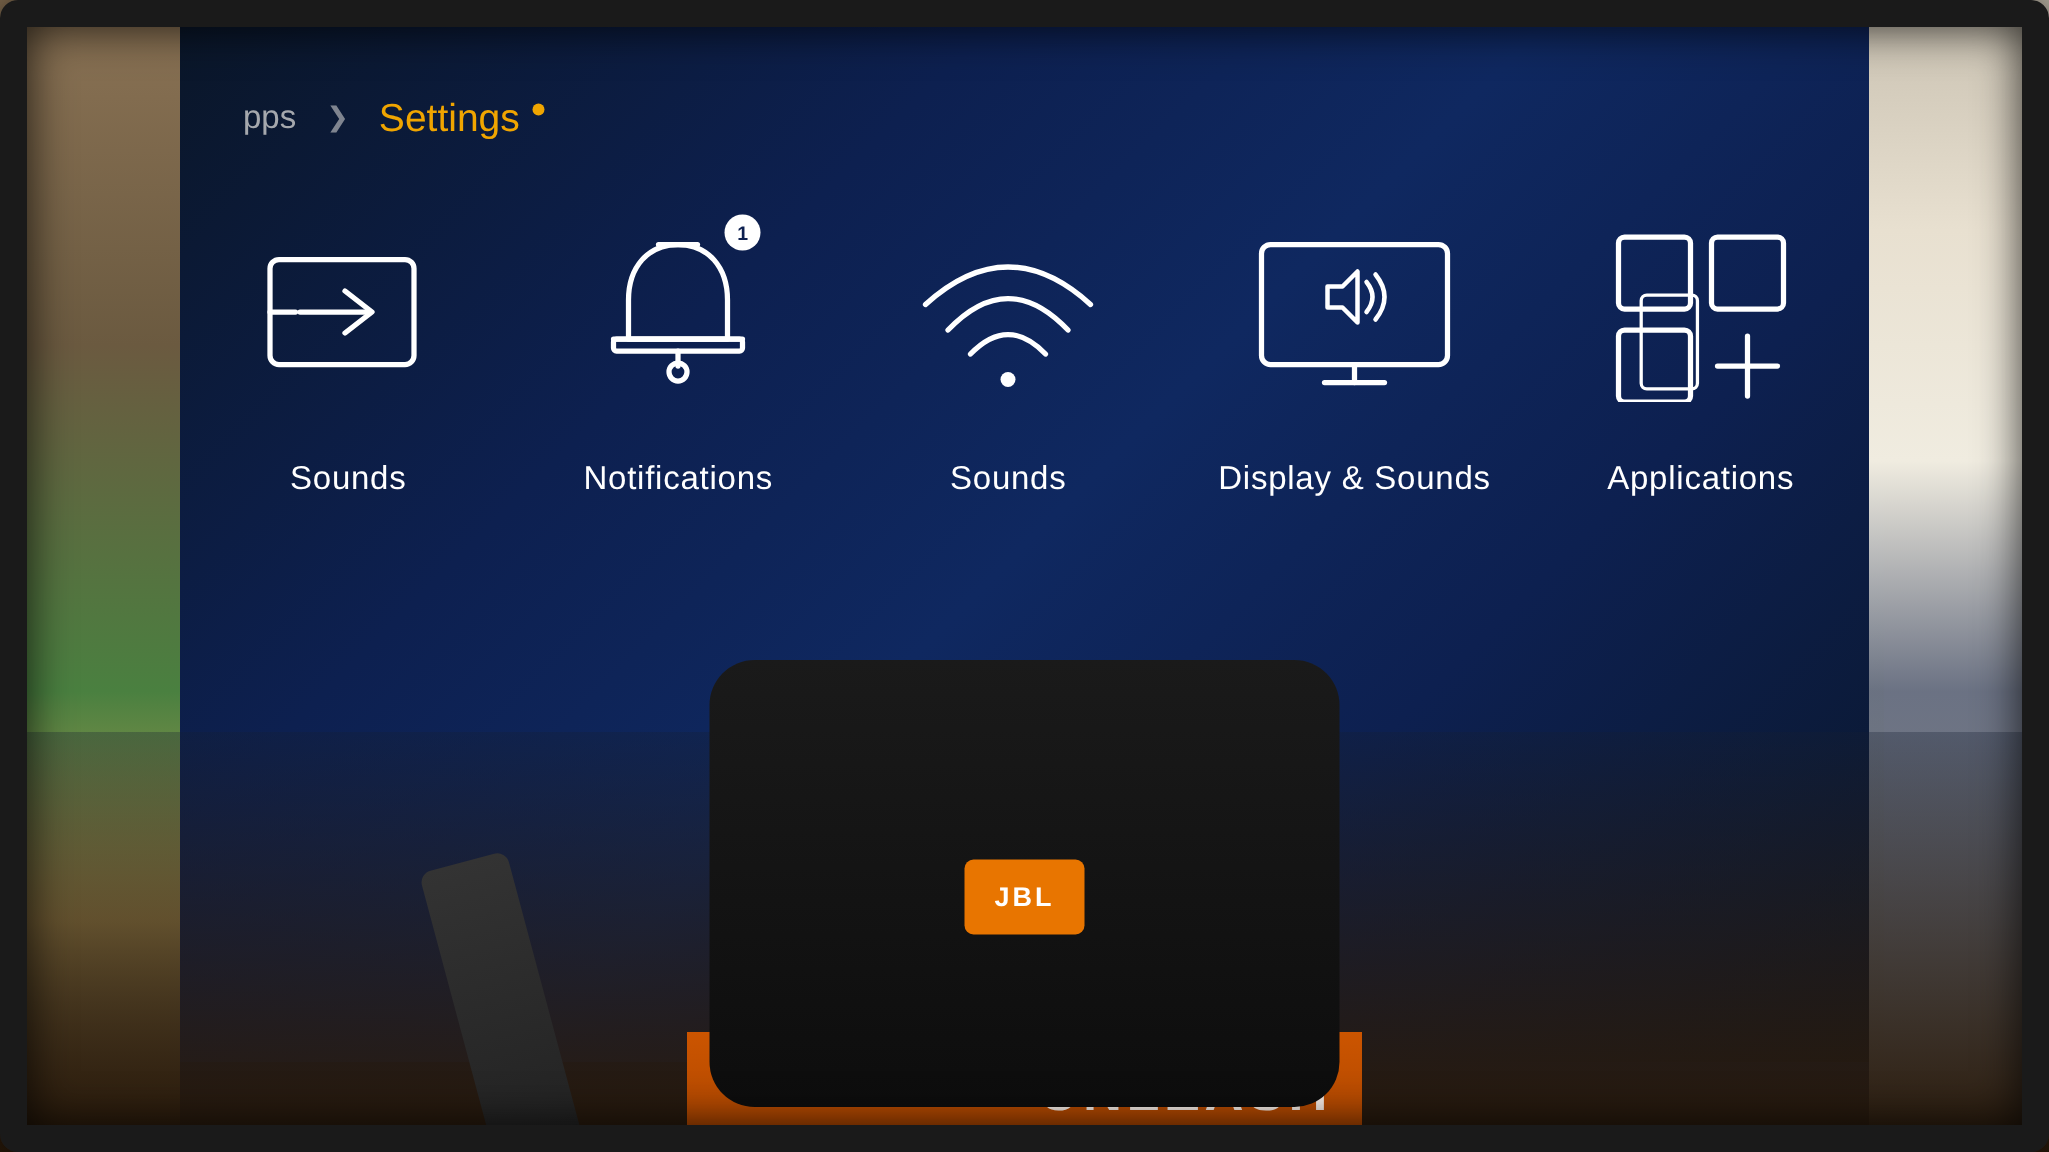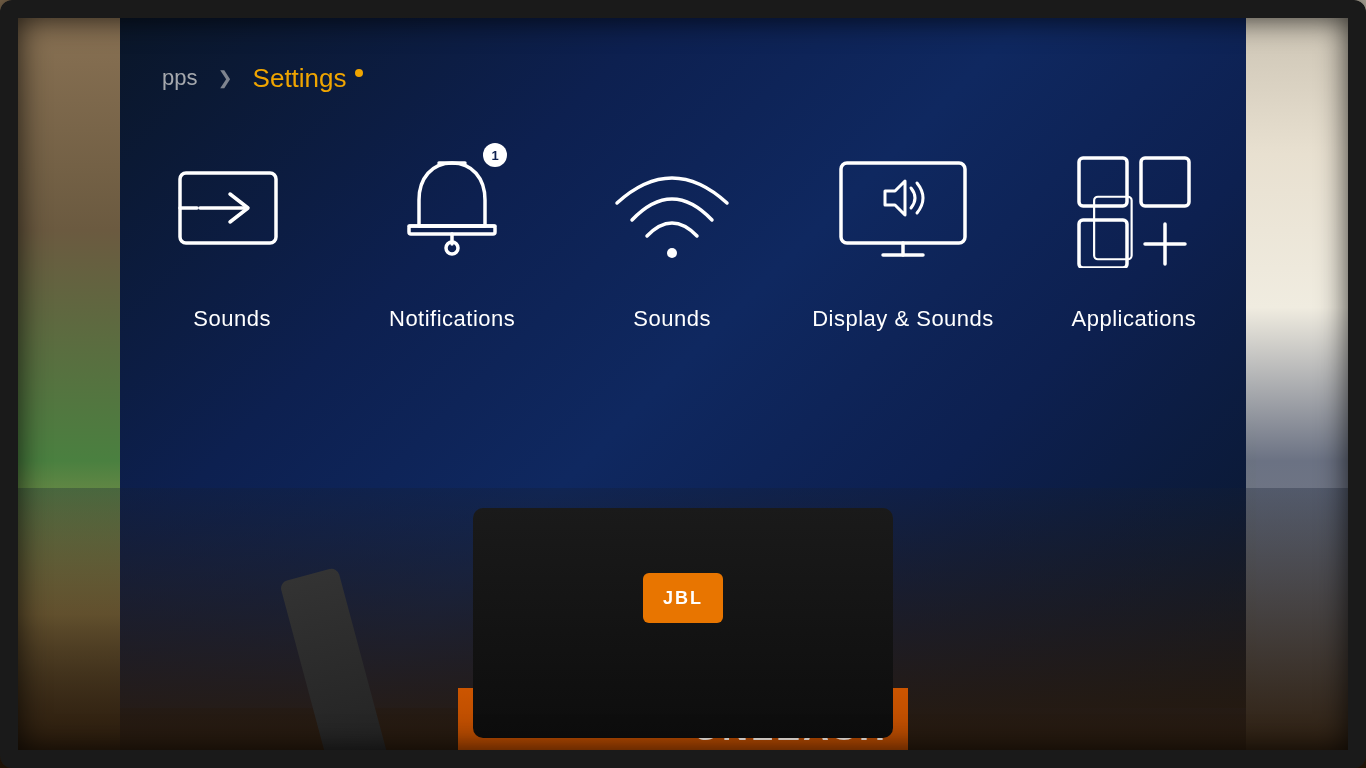--- a/index.html
+++ b/index.html
@@ -170,23 +170,23 @@
       pointer-events: none;
     }
 
     
     .speaker-overlay {
       position: absolute;
       bottom: 30px;
       left: 50%;
       transform: translateX(-50%);
       width: 420px;
-      height: 230px;
+      height: 298px;
       background: linear-gradient(180deg, #1a1a1a 0%, #0d0d0d 100%);
-      border-radius: 10px;
+      border-radius: 30px;
       z-index: 55;
     }
 
     
     .jbl-logo {
       position: absolute;
       bottom: 115px;
       left: 50%;
       transform: translateX(-50%);
       width: 80px;

